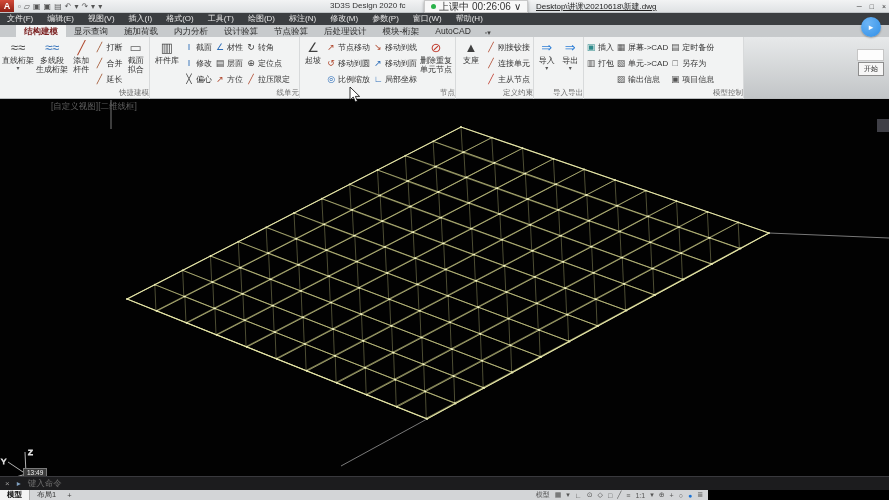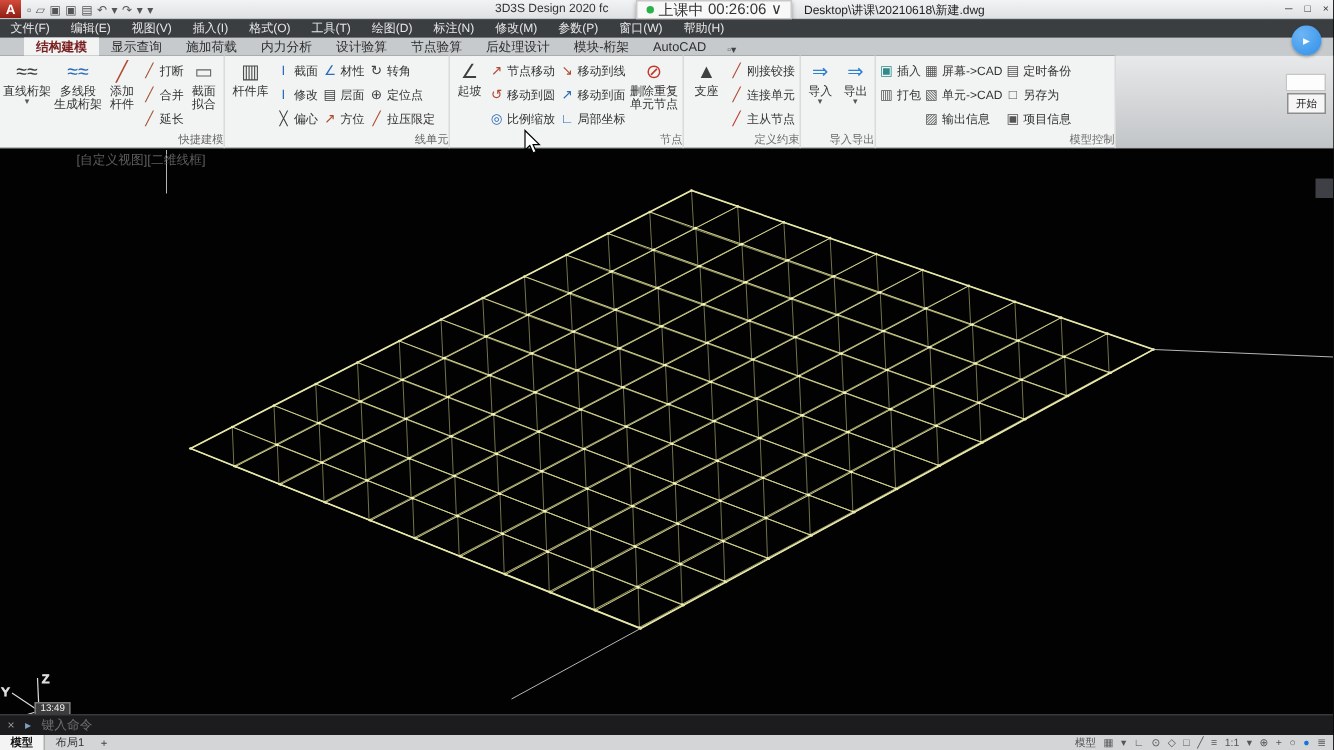--- a/index.html
+++ b/index.html
@@ -12,21 +12,21 @@
     display:flex; align-items:center; font-size:8px; color:#444; }
   .acad-logo { width:14px; height:12px; background:linear-gradient(#d34b3a,#8f1f14); color:#fff;
     font-size:9px; font-weight:bold; text-align:center; line-height:12px; }
   .qat { display:flex; align-items:center; gap:3px; padding:0 4px; }
   .qat-icon { font-size:8px; color:#555; cursor:default; }
   .win-title { position:absolute; left:330px; top:1px; font-size:8px; color:#333; }
   .class-overlay { position:absolute; left:424px; top:0; height:13px; padding:0 6px;
     background:#f8f8f8; border:1px solid #c9c9c9; box-shadow:0 1px 3px rgba(0,0,0,.35);
     display:flex; align-items:center; gap:3px; font-size:10px; color:#333; }
   .green-dot { width:5px; height:5px; border-radius:50%; }
-  .doc-path { position:absolute; left:536px; top:1px; font-size:8px; color:#222; }
+  .doc-path { position:absolute; left:536px; top:1px; font-size:8px; color:#222;text-decoration:underline; }
   .win-controls { position:absolute; right:3px; top:0; height:13px; display:flex; gap:8px;
     align-items:center; font-size:7px; color:#333; }
 
   
   .menubar { position:absolute; left:0; top:13px; width:889px; height:12px; background:#3b3e41;
     display:flex; align-items:center; font-size:8px; color:#e6e6e6; }
   .menu-item { padding:0 7px; line-height:12px; white-space:nowrap; }
 
   
   .tabrow { position:absolute; left:0; top:25px; width:889px; height:12px; background:#c7cacc;
@@ -73,21 +73,21 @@
   .cmd-value { color:#3fae3f; }
   .time-tip { position:absolute; left:23px; top:369px; background:#3c3c3c; border:1px solid #7a7a7a;
     color:#f0f0f0; font-size:6.5px; padding:0 3px; line-height:8px; }
   .cmd-bar { position:absolute; left:0; bottom:0; width:100%; height:14px; background:#1c1c1e;
     border-top:1px solid #39393d; display:flex; align-items:center; gap:7px; padding-left:5px; }
   .cmd-close { color:#9a9a9a; font-size:8px; }
   .cmd-prompt { color:#7f9fbf; font-size:8px; }
   .cmd-placeholder { color:#6e6e6e; font-size:8.5px; }
 
   
-  .bottombar { position:absolute; left:0; top:490px; width:889px; height:10px; background:#d3d5d7;
+  .bottombar { position:absolute; left:0; top:490px; width:708px; height:10px; background:#d3d5d7;
     display:flex; align-items:center; font-size:7.5px; color:#333; }
   .dtab { padding:0 7px; line-height:10px; white-space:nowrap; }
   .dtab.active { background:#f4f4f4; border-right:1px solid #aeaeae; font-weight:bold; color:#111; }
   .dtab-plus { padding:0 4px; color:#444; }
   .statusicons { margin-left:auto; display:flex; align-items:center; gap:5px; padding-right:5px;
     font-size:7px; color:#555; }
   .sb-item { white-space:nowrap; cursor:default; }
 
   
   .cursor { position:absolute; left:349px; top:86px; z-index:40; }

